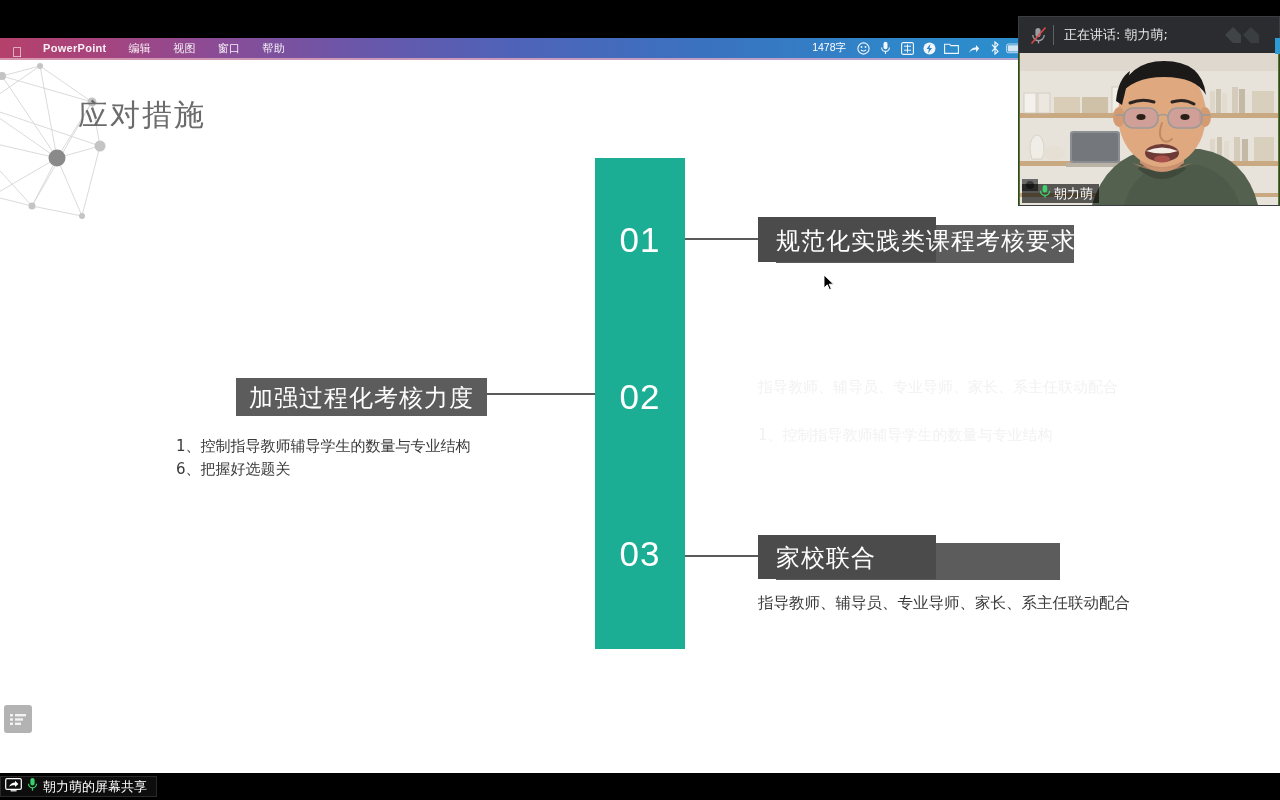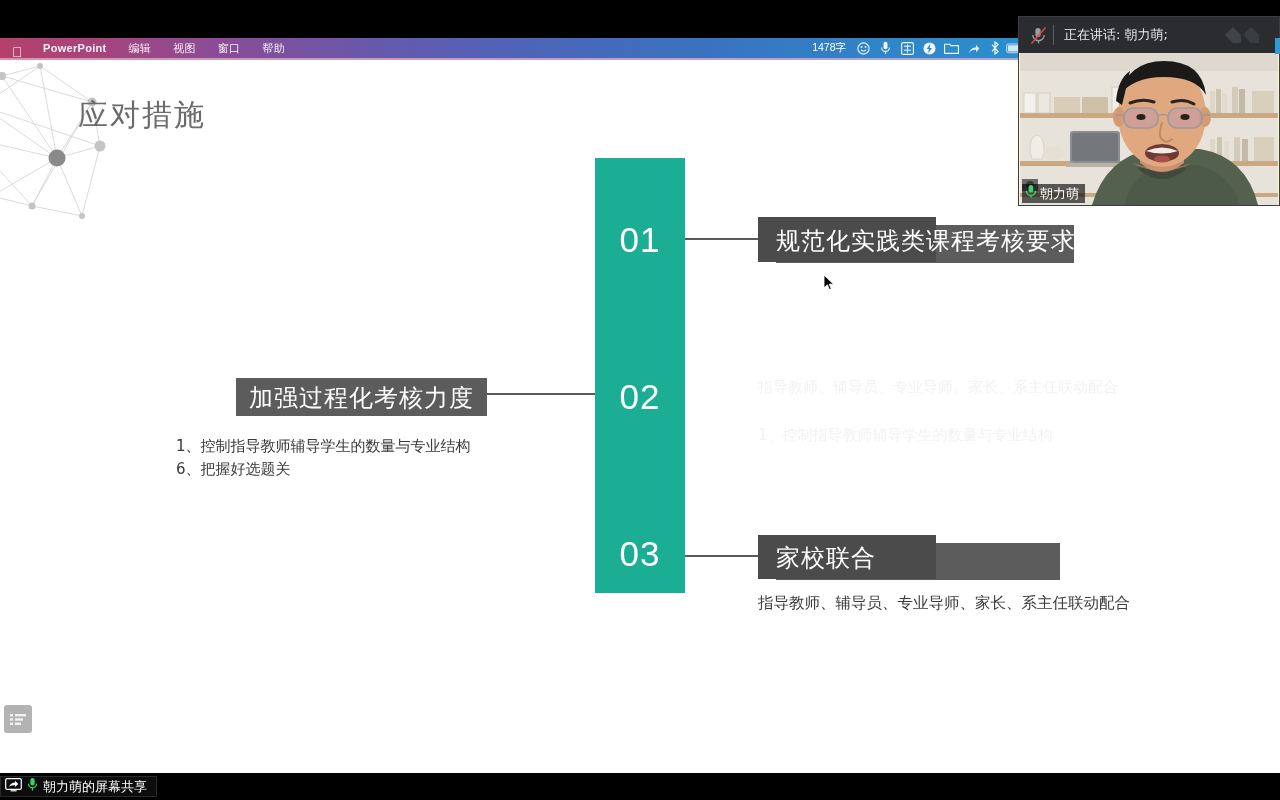--- a/index.html
+++ b/index.html
@@ -56,21 +56,21 @@
   .netgraphic { position: absolute; left: -38px; top: -12px; width: 230px; height: 230px; }
 
   .slide-title {
     position: absolute; left: 78px; top: 37px;
     font-size: 30px; color: #6b6b6b; letter-spacing: 2px;
     font-family: "DejaVu Sans", sans-serif;
   }
 
   
   .teal-col {
-    position: absolute; left: 595px; top: 100px; width: 90px; height: 435px;
+    position: absolute; left: 595px; top: 100px; width: 90px; height: 491px;
     background: #1cae94;
   }
   .tnum {
     position: absolute; left: 0; width: 90px; text-align: center;
     color: #ffffff; font-size: 35px; font-family: "Liberation Sans", sans-serif;
     letter-spacing: 1px;
   }
   .tnum.n1 { top: 62px; }
   .tnum.n2 { top: 219px; }
   .tnum.n3 { top: 376px; }
@@ -146,38 +146,38 @@
   .sharebar {
     position: absolute; left: 0; top: 776px; height: 21px;
     background: #0d0d0d; display: flex; align-items: center;
     padding: 0 9px 0 4px; gap: 5px; border: 1px solid #2a2a2a;
   }
   .sharebar .stext { color: #ffffff; font-size: 13px; font-family: "DejaVu Sans", sans-serif; }
 
   
   .vpanel {
     position: absolute; right: 0px; top: 16px; width: 262px; height: 190px;
-    background: #fef9c3; border: 1px solid #3a3d41;
+    background: #4d7c0f; border: 1px solid #3a3d41;
   }
   .vhead {
     position: absolute; left: 0; top: 0; width: 260px; height: 36px;
     background: #2a2c2f; display: flex; align-items: center; padding-left: 8px;
   }
   .vhead .mutedmic { width: 22px; height: 22px; display: flex; align-items: center; justify-content: center; }
   .vhead .divider { width: 1px; height: 20px; background: #5e6165; margin: 0 10px 0 4px; }
   .vhead .vtitle { color: #e8e8e8; font-size: 13px; font-family: "DejaVu Sans", sans-serif; }
   .vhead .logo { margin-left: auto; margin-right: 10px; opacity: .55; }
   .vbody {
     position: absolute; left: 1px; top: 36px; width: 258px; height: 152px;
     overflow: hidden; background: #6c6f63;
   }
   .namechip {
     position: absolute; left: 2px; bottom: 2px; height: 19px;
     background: rgba(0,0,0,0.62); display: flex; align-items: center;
-    padding: 0 6px 0 3px; gap: 3px;
+    padding: 0 6px 0 17px; gap: 3px;
   }
   .namechip .nm { color: #fff; font-size: 13px; font-family: "DejaVu Sans", sans-serif; }
   .blue-strip {
     position: absolute; right: 0px; top: 38px; width: 5px; height: 16px; background: #2f9bd4;
   }
 </style>
 </head>
 <body>
 
 <div id="root">

